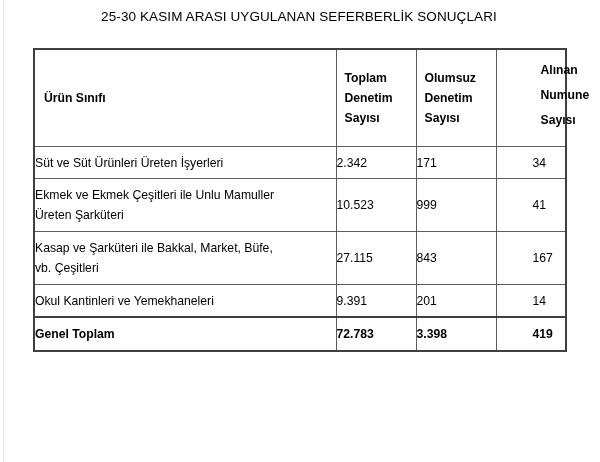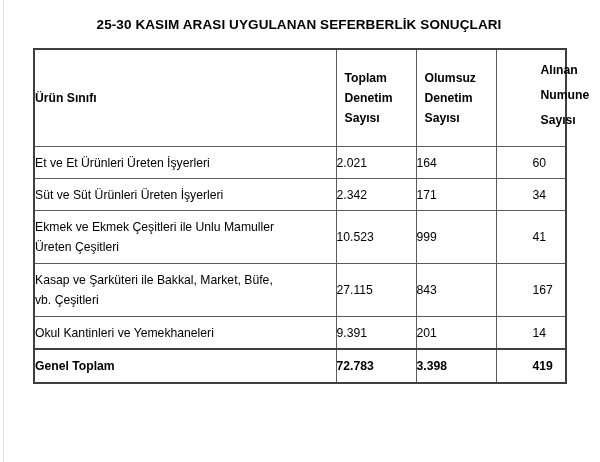--- a/index.html
+++ b/index.html
@@ -30,25 +30,25 @@
     position: absolute;
     left: 0;
     top: 0;
     width: 600px;
     height: 462px;
   }
 
   .report-title {
     position: absolute;
     left: 33px;
-    top: 16px;
+    top: 8px;
     width: 532px;
     text-align: center;
     font-size: 13.5px;
-    font-weight: bold;
+    font-weight: normal;
     letter-spacing: 0.1px;
     line-height: 18px;
     white-space: nowrap;
   }
 
   .table-wrap {
     position: absolute;
     left: 33px;
     top: 48px;
     width: 532px;
@@ -85,21 +85,21 @@
     height: 96px;
     font-weight: bold;
     text-align: left;
     vertical-align: middle;
   }
   th.hcell .pad {
     padding: 0 0 0 8px;
     line-height: 20px;
   }
   th.hcell.name .pad {
-    padding-left: 0;
+    padding-left: 9px;
   }
   th.hcell.samp .pad {
     line-height: 25px;
     position: relative;
     top: -3px;
   }
 
   td.cell {
     line-height: 20px;
   }
@@ -183,42 +183,34 @@
             <div class="pad">
               <div>Alınan</div>
               <div>Numune</div>
               <div>Sayısı</div>
             </div>
           </th>
         </tr>
       </thead>
       <tbody>
 
-        <tr class="r-1">
-          <td class="cell namecell">
-            <div>Et ve Et Ürünleri Üreten İşyerleri</div>
-          </td>
-          <td class="cell numcell">2.021</td>
-          <td class="cell numcell">164</td>
-          <td class="cell numcell">60</td>
-        </tr>
 
         <tr class="r-2">
           <td class="cell namecell">
             <div>Süt ve Süt Ürünleri Üreten İşyerleri</div>
           </td>
           <td class="cell numcell">2.342</td>
           <td class="cell numcell">171</td>
           <td class="cell numcell">34</td>
         </tr>
 
         <tr class="r-3">
           <td class="cell namecell">
             <div>Ekmek ve Ekmek Çeşitleri ile Unlu Mamuller</div>
-            <div>Üreten Çeşitleri</div>
+            <div>Üreten Şarküteri</div>
           </td>
           <td class="cell numcell">10.523</td>
           <td class="cell numcell">999</td>
           <td class="cell numcell">41</td>
         </tr>
 
         <tr class="r-4">
           <td class="cell namecell">
             <div>Kasap ve Şarküteri ile Bakkal, Market, Büfe,</div>
             <div>vb. Çeşitleri</div>

